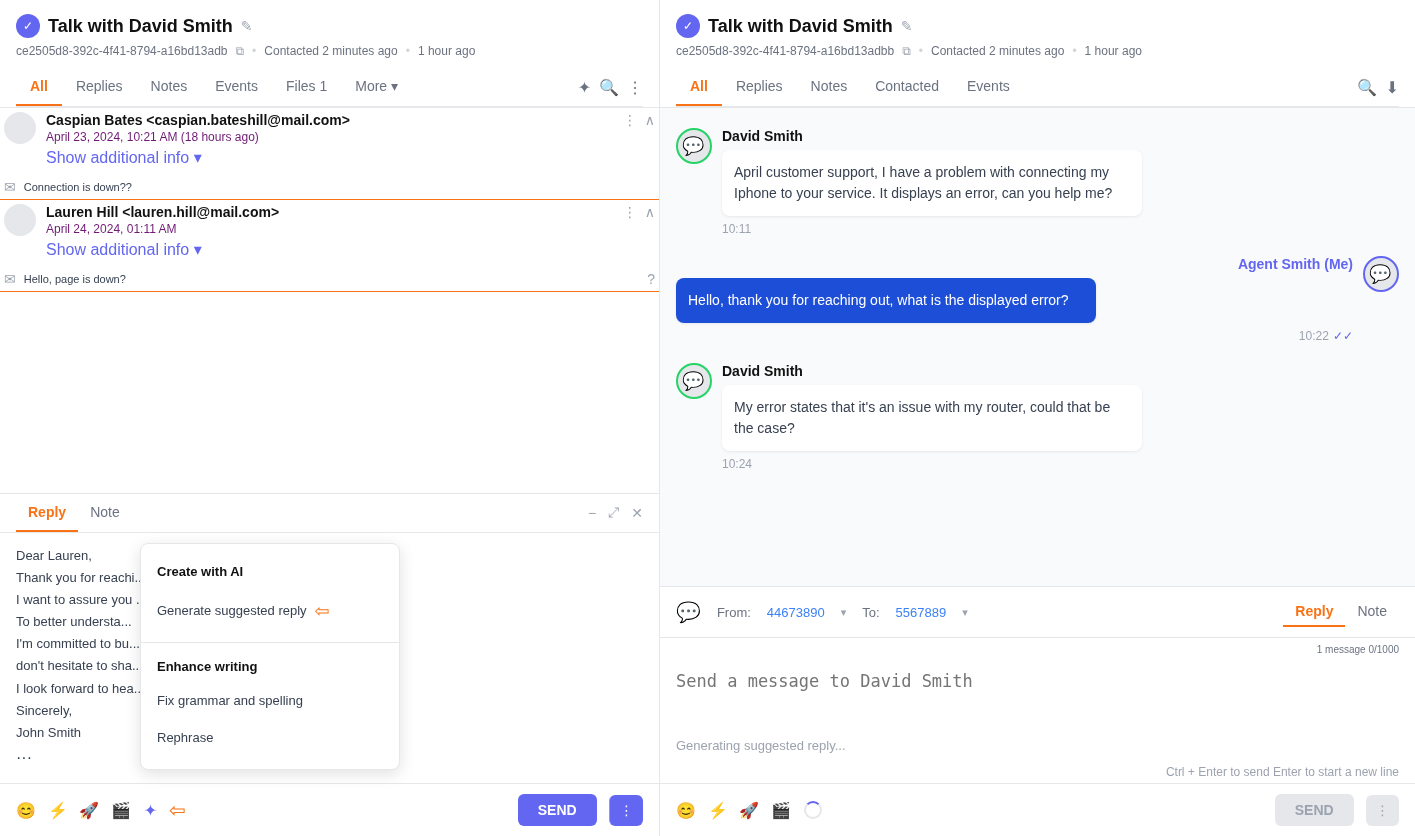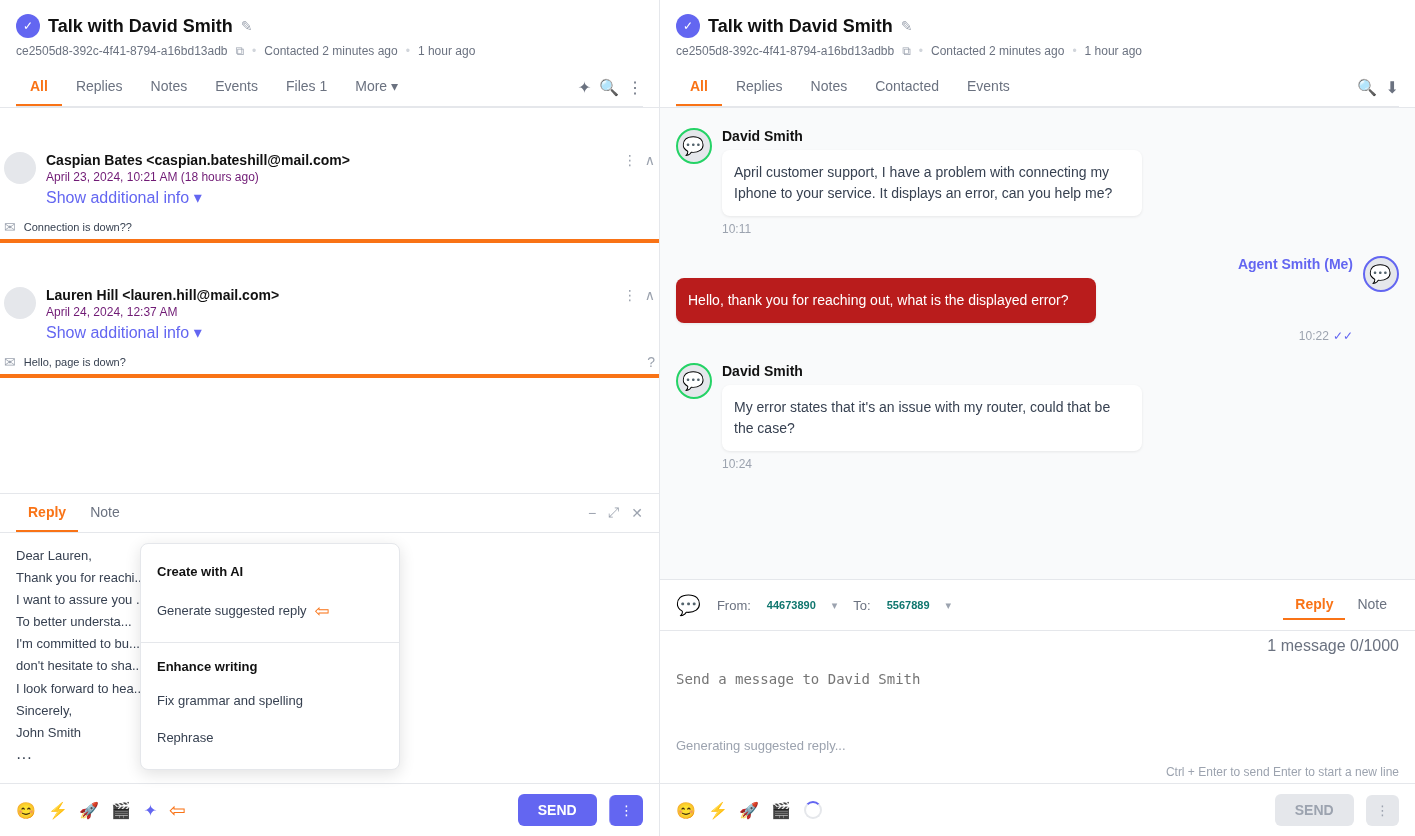--- a/index.html
+++ b/index.html
@@ -21,21 +21,21 @@
 
     
     .tabs { display: flex; align-items: center; gap: 0; border-bottom: 1px solid #e5e7eb; }
     .tab { padding: 10px 14px; font-size: 14px; color: #6b7280; cursor: pointer; border-bottom: 2px solid transparent; white-space: nowrap; }
     .tab.active { color: #f97316; border-bottom-color: #f97316; font-weight: 600; }
     .tab-actions { margin-left: auto; display: flex; gap: 8px; align-items: center; color: #6b7280; }
     .tab-actions span { cursor: pointer; font-size: 16px; }
 
     
     .messages-left { flex: 1; overflow-y: auto; padding: 0; }
-    .email-item { border-bottom: 4px solid #f97316; padding: 4px; margin-top: 40px; }
+    .email-item { border-bottom: 1px solid #f97316; padding: 4px; }
     .email-header { display: flex; align-items: flex-start; gap: 10px; }
     .avatar-circle { width: 32px; height: 32px; border-radius: 50%; background: #e5e7eb; flex-shrink: 0; }
     .email-info { flex: 1; }
     .email-from { font-weight: 600; color: #111; font-size: 14px; }
     .email-date { font-size: 12px; color: #701a75; margin-top: 2px; }
     .show-info { font-size: 16px; color: #6366f1; cursor: pointer; display: inline-flex; align-items: center; gap: 4px; margin-top: 4px; }
     .email-actions { display: flex; gap: 8px; align-items: center; color: #9ca3af; }
     .email-body { margin-top: 12px; display: flex; align-items: center; gap: 8px; }
     .email-icon { color: #9ca3af; }
     .email-subject { font-size: 11px; color: #374151; }
@@ -78,36 +78,36 @@
     .wa-icon { color: #25d366; font-size: 18px; }
 
     .msg-content { flex: 1; }
     .msg-sender { font-weight: 700; color: #111; font-size: 14px; margin-bottom: 6px; }
     .msg-bubble { background: #fff; border-radius: 8px; padding: 12px; max-width: 420px; box-shadow: 0 1px 3px rgba(0,0,0,0.08); font-size: 14px; color: #374151; line-height: 1.5; }
     .msg-time { font-size: 12px; color: #9ca3af; margin-top: 6px; display: flex; align-items: center; gap: 4px; }
     .check-icon { color: #6366f1; }
 
     .message-row.sent { flex-direction: row-reverse; }
     .message-row.sent .msg-sender { text-align: right; color: #6366f1; }
-    .message-row.sent .msg-bubble { background: #b91c1c; color: #fff; }
+    .message-row.sent .msg-bubble { background: #1d4ed8; color: #fff; }
     .message-row.sent .msg-time { justify-content: flex-end; color: #9ca3af; }
 
     
     .chat-composer { border-top: 1px solid #e5e7eb; background: #fff; }
     .composer-from-to { display: flex; align-items: center; padding: 10px 16px; border-bottom: 1px solid #e5e7eb; gap: 16px; }
     .from-to-label { color: #6b7280; font-size: 13px; }
-    .from-to-value { font-weight: 700; color: #0f766e; font-size: 11px; }
+    .from-to-value { font-weight: 400; color: #3b82f6; font-size: 13px; }
     .from-to-dropdown { color: #9ca3af; cursor: pointer; font-size: 11px; }
     .composer-reply-tabs { margin-left: auto; display: flex; gap: 0; }
     .composer-tab { padding: 6px 12px; font-size: 14px; color: #6b7280; cursor: pointer; border-bottom: 2px solid transparent; }
     .composer-tab.active { color: #f97316; border-bottom-color: #f97316; font-weight: 600; }
 
-    .composer-count { text-align: right; padding: 6px 16px; font-size: 16px; color: #6b7280; }
-
-    .composer-input { min-height: 70px; padding: 10px 16px; font-size: 14px; color: #ec4899; border: none; outline: none; resize: none; width: 100%; }
+    .composer-count { text-align: right; padding: 6px 16px; font-size: 10px; color: #6b7280; }
+
+    .composer-input { min-height: 70px; padding: 10px 16px; font-size: 17px; color: #ec4899; border: none; outline: none; resize: none; width: 100%; }
     .composer-generating { padding: 4px 16px 8px; font-size: 13px; color: #9ca3af; }
 
     .composer-hint { text-align: right; padding: 4px 16px; font-size: 12px; color: #9ca3af; }
 
     .composer-toolbar { display: flex; align-items: center; gap: 12px; padding: 10px 16px; border-top: 1px solid #e5e7eb; }
     .composer-toolbar-icon { color: #9ca3af; cursor: pointer; font-size: 16px; }
     .send-btn-right { margin-left: auto; background: #e5e7eb; color: #9ca3af; border: none; padding: 8px 20px; border-radius: 6px; font-size: 14px; font-weight: 600; cursor: pointer; }
     .send-more-right { background: #e5e7eb; color: #9ca3af; border: none; padding: 8px 10px; border-radius: 6px; cursor: pointer; }
 
     .spinner { width: 18px; height: 18px; border: 2px solid #e5e7eb; border-top-color: #6366f1; border-radius: 50%; animation: spin 0.8s linear infinite; }
@@ -166,21 +166,21 @@
         <span class="email-icon">✉</span>
         <span class="email-subject">Connection is down??</span>
       </div>
     </div>
 
     <div class="email-item">
       <div class="email-header">
         <div class="avatar-circle"></div>
         <div class="email-info">
           <div class="email-from">Lauren Hill &lt;lauren.hill@mail.com&gt;</div>
-          <div class="email-date">April 24, 2024, 12:37 AM</div>
+          <div class="email-date">April 24, 2024, 01:11 AM</div>
           <div class="show-info">Show additional info ▾</div>
         </div>
         <div class="email-actions">
           <span>⋮</span>
           <span>∧</span>
         </div>
       </div>
       <div class="email-body">
         <span class="email-icon">✉</span>
         <span class="email-subject">Hello, page is down?</span>

